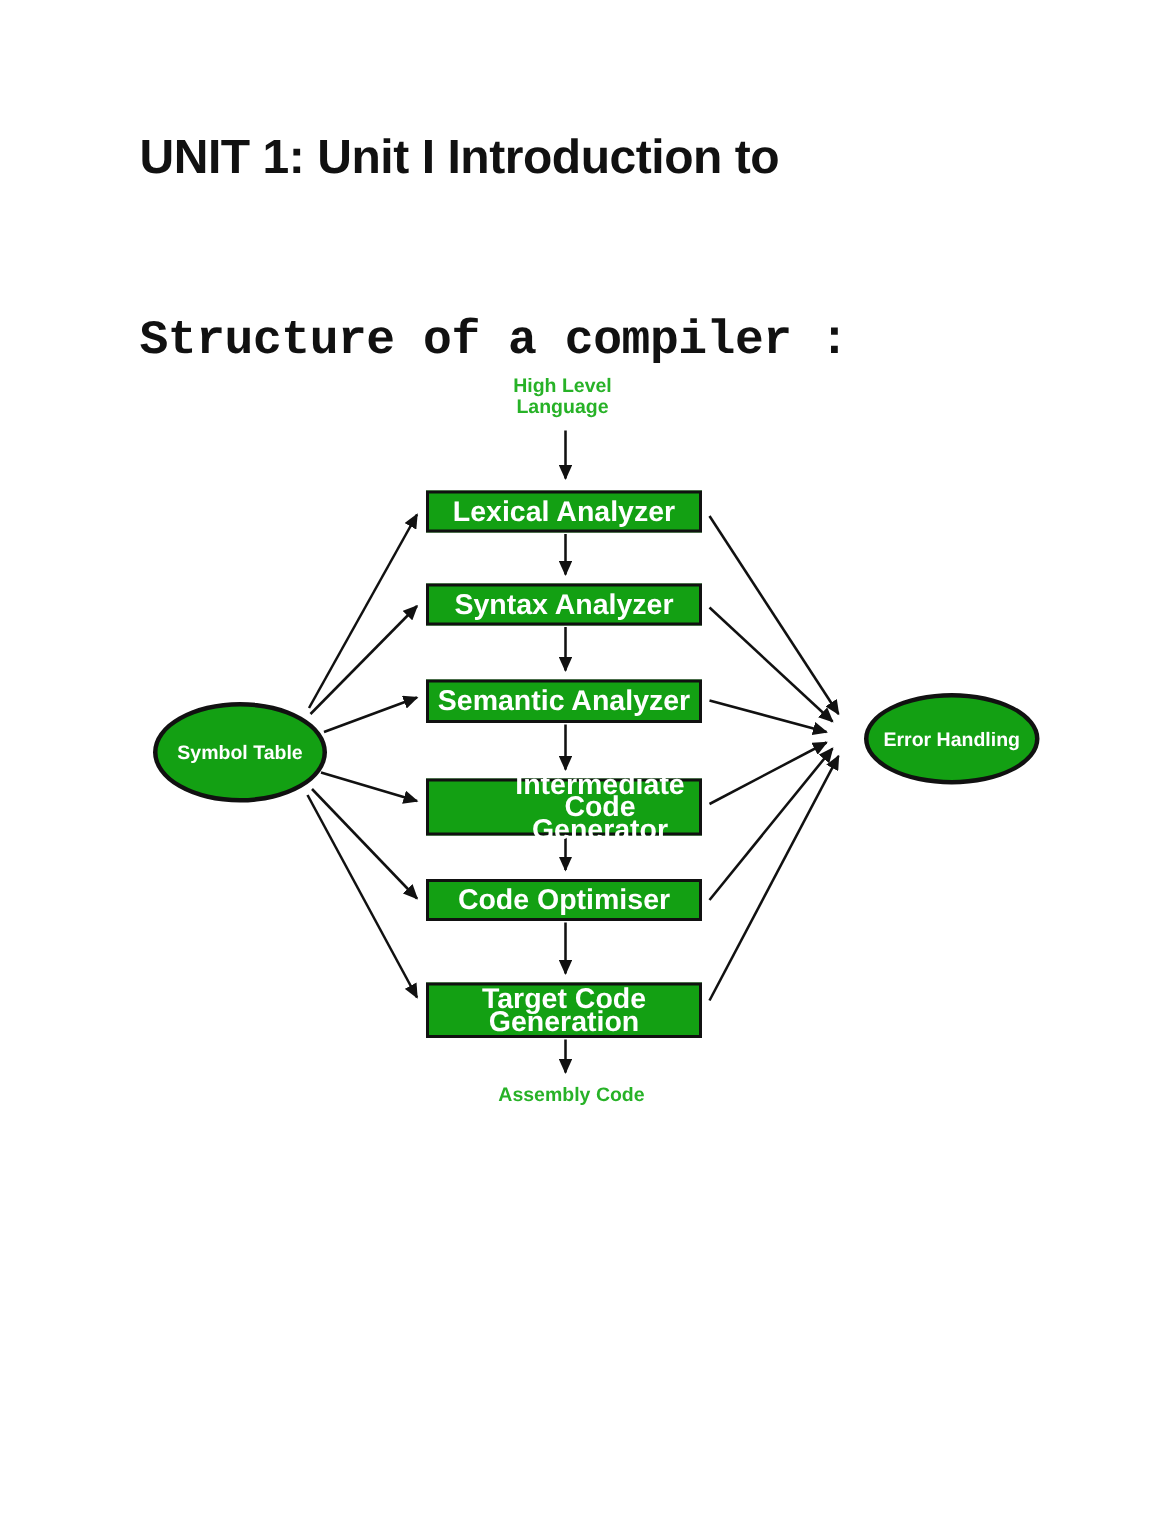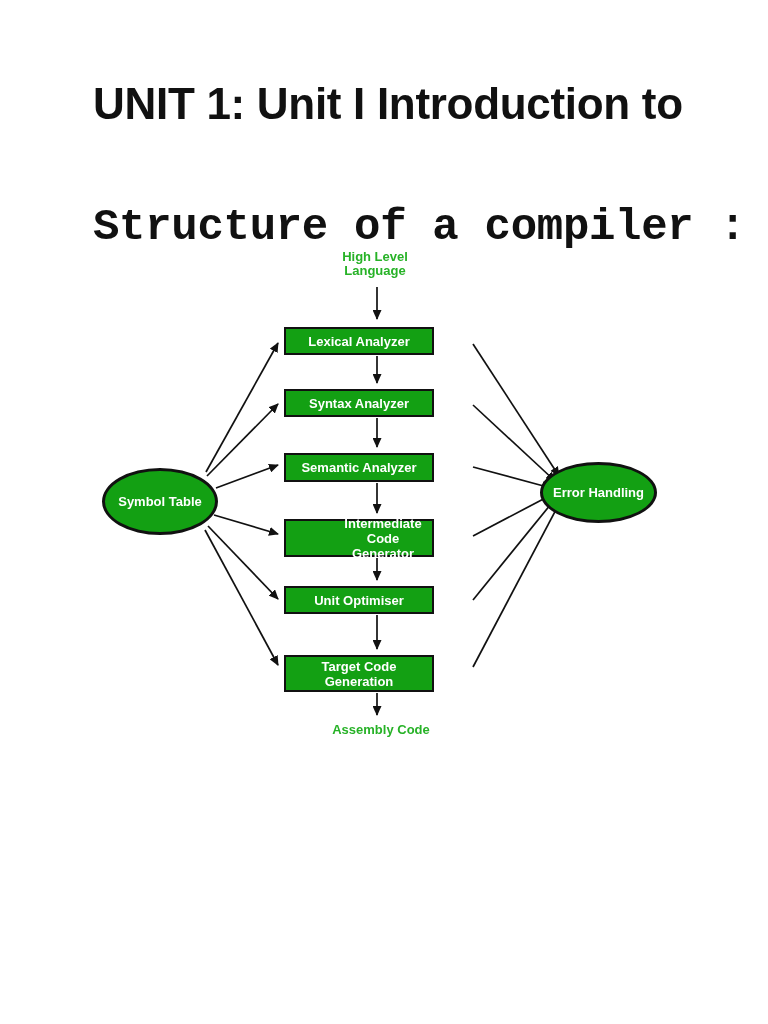--- a/index.html
+++ b/index.html
@@ -8,39 +8,39 @@
     position:relative;
     background:#ffffff;
     font-family:"Liberation Sans", sans-serif;
     overflow:hidden;
   }
   .heading {
     position:absolute;
     left:93px;
     color:var(--ink,#111);
     font-weight:bold;
-    font-size:44px;
+    font-size:32px;
     line-height:44px;
     letter-spacing:-0.3px;
     white-space:nowrap;
   }
   #h1 { top:82px; }
   #h2 { top:205px;font-family:Liberation Mono, monospace; }
 
   #diagram { position:absolute; inset:0; }
   #arrows  { position:absolute; left:0; top:0; }
 
   .gbox {
     position:absolute;
     left:284px;
-    width:150px;
+    width:184px;
     background:var(--green_fill,#13a013);
     border:2px solid var(--ink,#111);
     color:#fff;
-    font-size:13px;
+    font-size:19px;
     font-weight:bold;
     line-height:15px;
     text-align:center;
     display:flex;
     flex-direction:column;
     align-items:center;
     justify-content:center;
   }
   #box-lexical      { top:327px; height:28px; }
   #box-syntax       { top:389px; height:28px; }
@@ -56,21 +56,21 @@
     border-radius:50%;
     color:#fff;
     font-size:13px;
     font-weight:bold;
     display:flex;
     align-items:center;
     justify-content:center;
     text-align:center;
   }
   #ellipse-symbol-table { left:102px; top:468px; width:116px; height:67px; }
-  #ellipse-error-handling { left:540px; top:462px; width:117px; height:61px; }
+  #ellipse-error-handling { left:576px; top:462px; width:117px; height:61px; }
 
   .glabel {
     position:absolute;
     color:var(--green_text,#27b227);
     font-size:13px;
     font-weight:bold;
     line-height:14px;
     text-align:center;
     width:160px;
   }
@@ -138,21 +138,21 @@
     <div>Semantic Analyzer</div>
     <div></div>
   </div>
 
   <div class="gbox" id="box-intermediate">
     <div>Intermediate Code</div>
     <div>Generator</div>
   </div>
 
   <div class="gbox" id="box-optimiser">
-    <div>Unit Optimiser</div>
+    <div>Code Optimiser</div>
     <div></div>
   </div>
 
   <div class="gbox" id="box-target">
     <div>Target Code</div>
     <div>Generation</div>
   </div>
 
   <div class="gellipse" id="ellipse-symbol-table">
     <span>Symbol Table</span>

